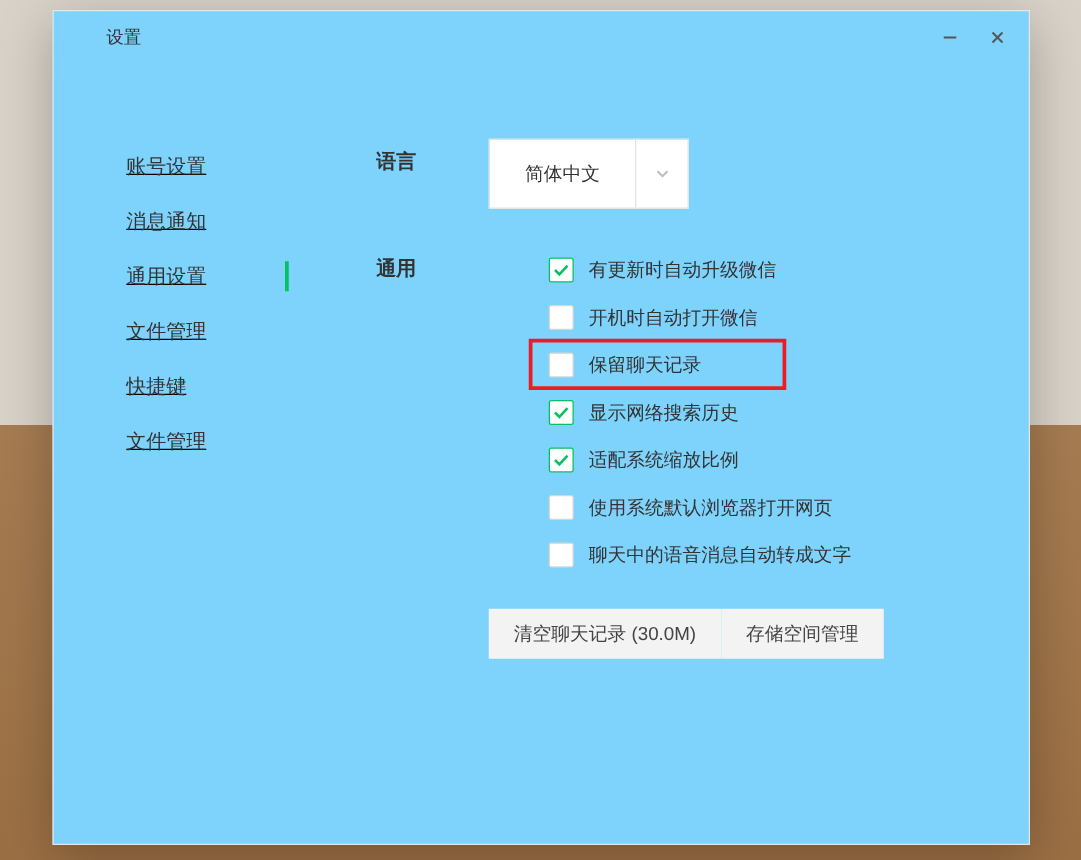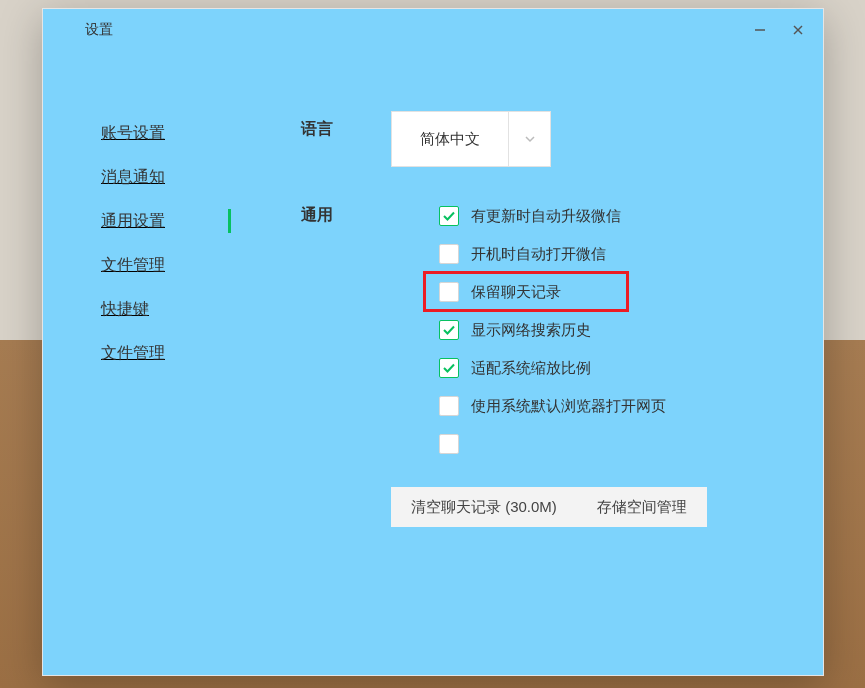--- a/index.html
+++ b/index.html
@@ -283,20 +283,21 @@
               <div class="checkbox">
                 
               </div>
               <span class="check-label">使用系统默认浏览器打开网页</span>
             </div>
 
             <div class="check-item">
               <div class="checkbox">
                 
               </div>
+              <span class="check-label">聊天中的语音消息自动转成文字</span>
             </div>
 
           </div>
 
           <div class="btn-stack">
             <button class="action-btn">清空聊天记录 (30.0M)</button>
             <button class="action-btn">存储空间管理</button>
           </div>
         </div>
       </div>

